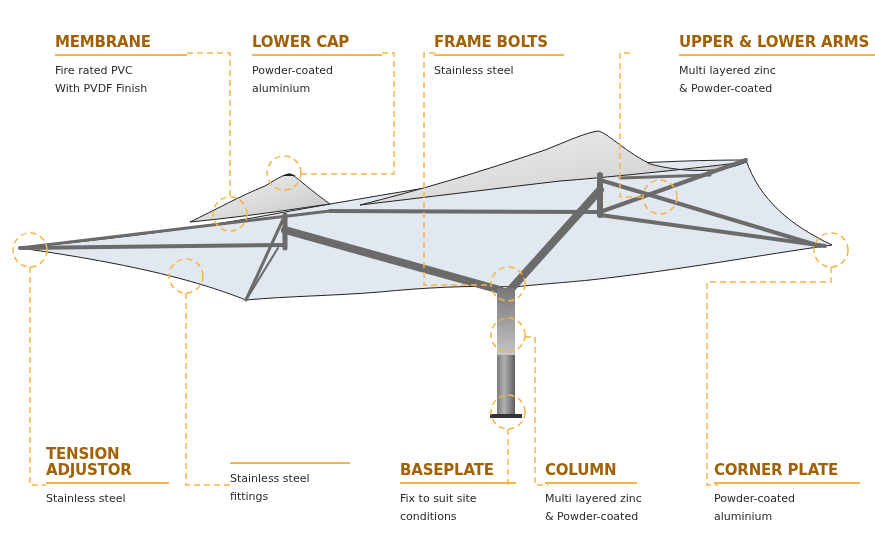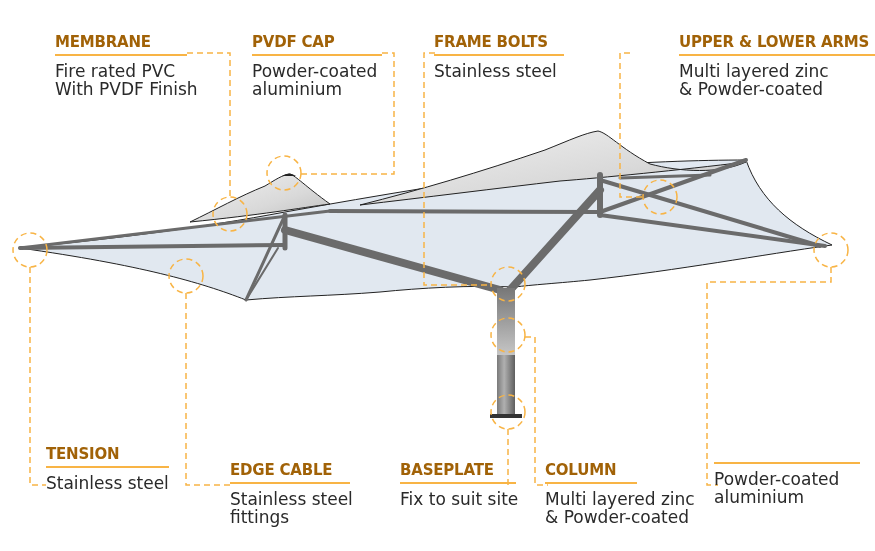--- a/index.html
+++ b/index.html
@@ -1,21 +1,21 @@
 <!DOCTYPE html>
 <html><head>
 <meta charset="utf-8">
 <style>
   html,body{margin:0;padding:0;background:#ffffff;}
   body{width:875px;height:551px;position:relative;overflow:hidden;font-family:"DejaVu Sans","Liberation Sans",sans-serif;}
   #diagram{position:absolute;left:0;top:0;width:875px;height:551px;}
   .label{position:absolute;}
   .label .title{font-family:"DejaVu Sans",sans-serif;font-weight:bold;font-size:15px;color:#a16207;letter-spacing:-0.2px;line-height:16px;padding:0 0 4px 0;white-space:nowrap;}
   .label .rule{height:0;border-top:2px solid #f8b445;}
-  .label .desc{font-family:"DejaVu Sans",sans-serif;font-size:17px;color:#2a2a2a;line-height:18px;margin-top:6px;white-space:nowrap;}
+  .label .desc{font-family:"DejaVu Sans",sans-serif;font-size:11px;color:#2a2a2a;line-height:18px;margin-top:6px;white-space:nowrap;}
 </style>
 </head>
 <body>
 
 <svg id="diagram" viewBox="0 0 875 551" xmlns="http://www.w3.org/2000/svg">
   <defs>
     <linearGradient id="apexGrad" x1="0" y1="0" x2="1" y2="1">
       <stop offset="0" stop-color="#f2f2f2"></stop>
       <stop offset="0.6" stop-color="#d9d9d9"></stop>
       <stop offset="1" stop-color="#bdbdbd"></stop>
@@ -92,21 +92,21 @@
 <div class="label" style="left:55px;top:34px;width:132px;">
   <div class="title">MEMBRANE</div>
   <div class="rule"></div>
   <div class="desc">
     <div>Fire rated PVC</div>
     <div>With PVDF Finish</div>
   </div>
 </div>
 
 <div class="label" style="left:252px;top:34px;width:130px;">
-  <div class="title">PVDF CAP</div>
+  <div class="title">LOWER CAP</div>
   <div class="rule"></div>
   <div class="desc">
     <div>Powder-coated</div>
     <div>aluminium</div>
   </div>
 </div>
 
 <div class="label" style="left:434px;top:34px;width:130px;">
   <div class="title">FRAME BOLTS</div>
   <div class="rule"></div>
@@ -120,52 +120,54 @@
   <div class="rule"></div>
   <div class="desc">
     <div>Multi layered zinc</div>
     <div>&amp; Powder-coated</div>
   </div>
 </div>
 
 <div class="label" style="left:46px;top:446px;width:123px;">
   <div class="title">
     <div>TENSION</div>
+    <div>ADJUSTOR</div>
   </div>
   <div class="rule"></div>
   <div class="desc">
     <div>Stainless steel</div>
   </div>
 </div>
 
 <div class="label" style="left:230px;top:462px;width:120px;">
-  <div class="title">EDGE CABLE</div>
   <div class="rule"></div>
   <div class="desc">
     <div>Stainless steel</div>
     <div>fittings</div>
   </div>
 </div>
 
 <div class="label" style="left:400px;top:462px;width:116px;">
   <div class="title">BASEPLATE</div>
   <div class="rule"></div>
   <div class="desc">
     <div>Fix to suit site</div>
+    <div>conditions</div>
   </div>
 </div>
 
 <div class="label" style="left:545px;top:462px;width:92px;">
   <div class="title">COLUMN</div>
   <div class="rule"></div>
   <div class="desc">
     <div>Multi layered zinc</div>
     <div>&amp; Powder-coated</div>
   </div>
 </div>
 
 <div class="label" style="left:714px;top:462px;width:146px;">
+  <div class="title">CORNER PLATE</div>
   <div class="rule"></div>
   <div class="desc">
     <div>Powder-coated</div>
     <div>aluminium</div>
   </div>
 </div>
 
 </body></html>

